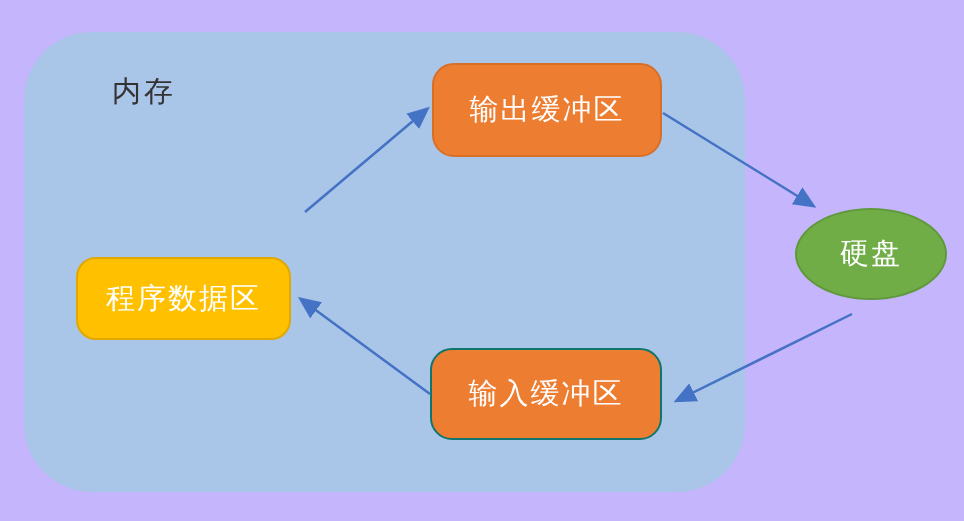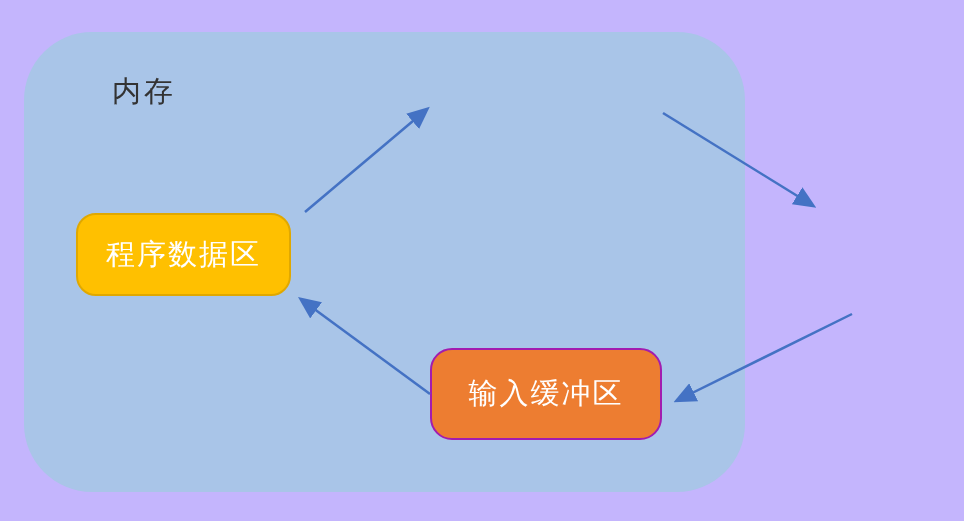--- a/index.html
+++ b/index.html
@@ -57,21 +57,21 @@
     height: 83px;
     border-radius: 20px;
     border: 2px solid #e0a800;
   }
   .node-input-buffer {
     left: 430px;
     top: 348px;
     width: 232px;
     height: 92px;
     border-radius: 22px;
-    border: 2px solid #a21caf;
+    border: 2px solid #0f766e;
   }
   .node-hard-disk {
     left: 795px;
     top: 208px;
     width: 152px;
     height: 92px;
     border-radius: 50%;
     border: 2px solid #60993c;
   }
   .arrows-layer {
@@ -85,29 +85,35 @@
 </style>
 </head>
 <body>
 
 <div class="stage">
 
   <div class="memory-container" style="background-color: rgb(169, 197, 232);"></div>
 
   <div class="memory-label" style="color: rgb(51, 51, 51);">内存</div>
 
+  <div class="node node-output-buffer" style="background-color: rgb(237, 125, 49);">
+    <span>输出缓冲区</span>
+  </div>
 
-  <div class="node node-program-data" style="background-color: rgb(255, 192, 0);">
+  <div class="node node-program-data" style="background-color: rgb(255, 192, 0); margin-top: 44px;">
     <span>程序数据区</span>
   </div>
 
   <div class="node node-input-buffer" style="background-color: rgb(237, 125, 49);">
     <span>输入缓冲区</span>
   </div>
 
+  <div class="node node-hard-disk" style="background-color: rgb(112, 173, 71);">
+    <span>硬盘</span>
+  </div>
 
   <svg class="arrows-layer" viewBox="0 0 964 521">
     <defs>
       <marker id="arrowhead" markerWidth="9" markerHeight="8" refX="7" refY="4" orient="auto">
         <path d="M0,0 L9,4 L0,8 Z" fill="#4472c4"></path>
       </marker>
     </defs>
     <line x1="305" y1="212" x2="426" y2="110" stroke-width="2.5" marker-end="url(#arrowhead)" stroke="#4472c4"></line>
     <line x1="663" y1="113" x2="812" y2="205" stroke-width="2.5" marker-end="url(#arrowhead)" stroke="#4472c4"></line>
     <line x1="852" y1="314" x2="678" y2="400" stroke-width="2.5" marker-end="url(#arrowhead)" stroke="#4472c4"></line>

